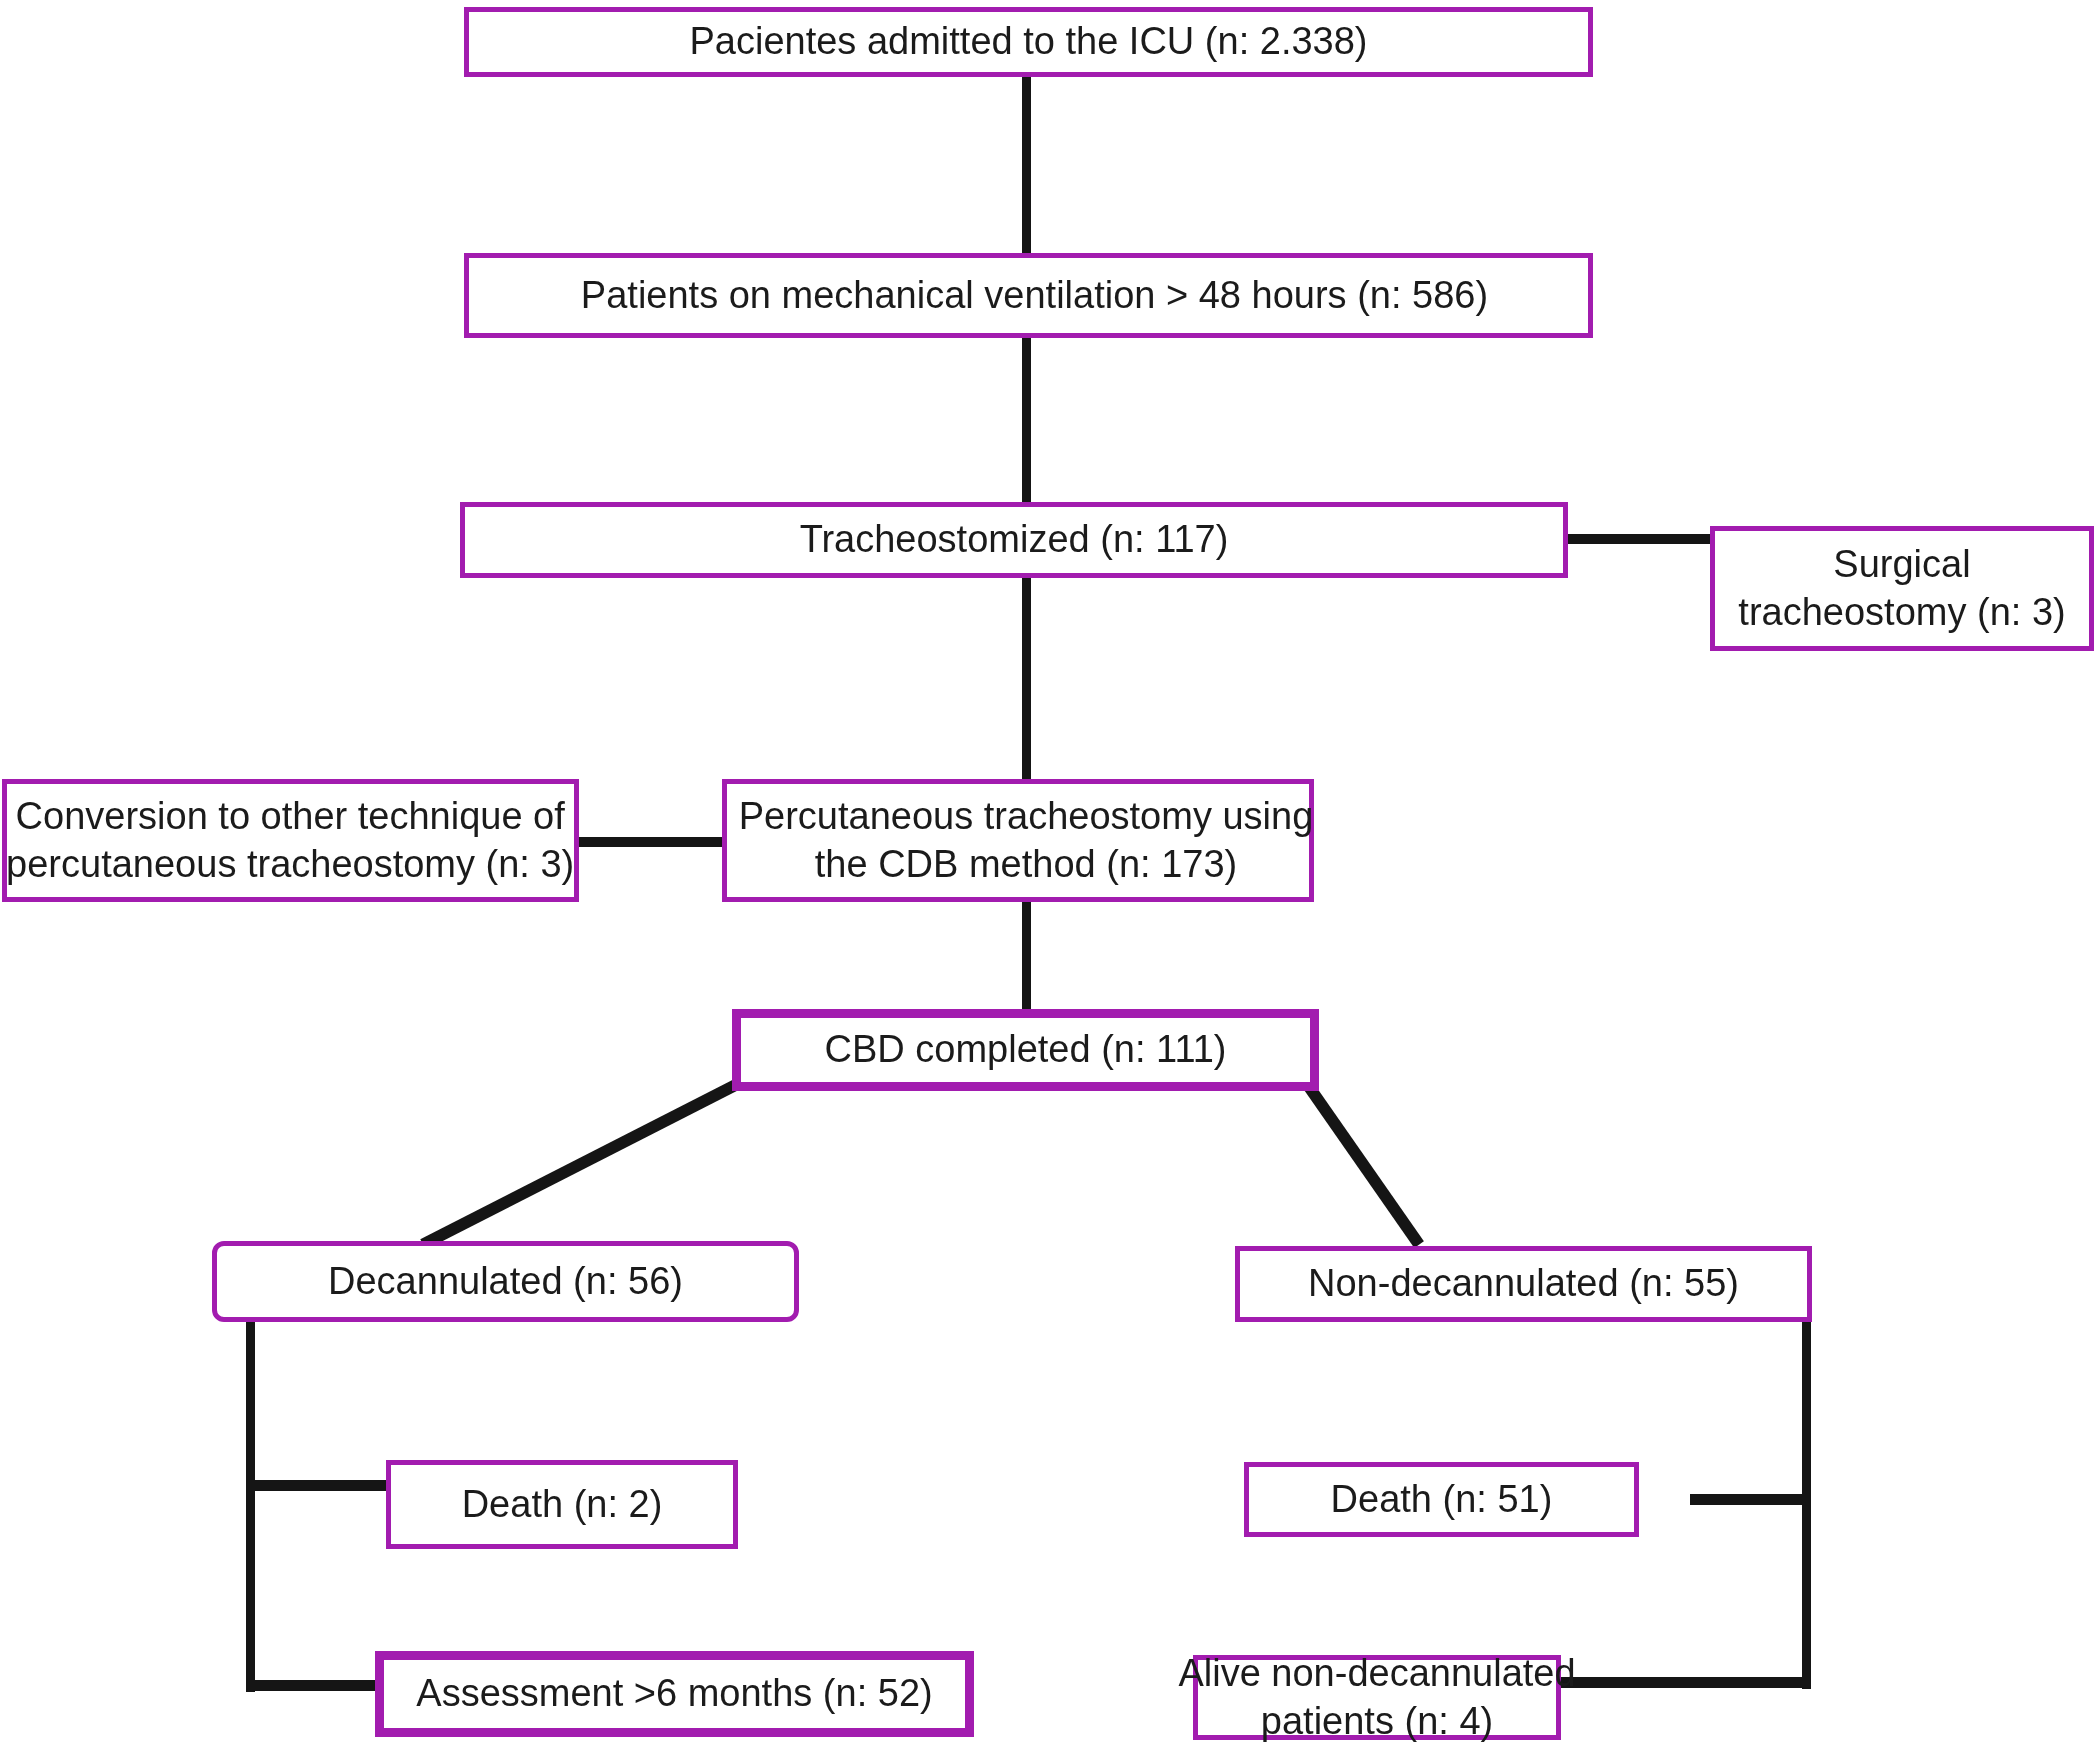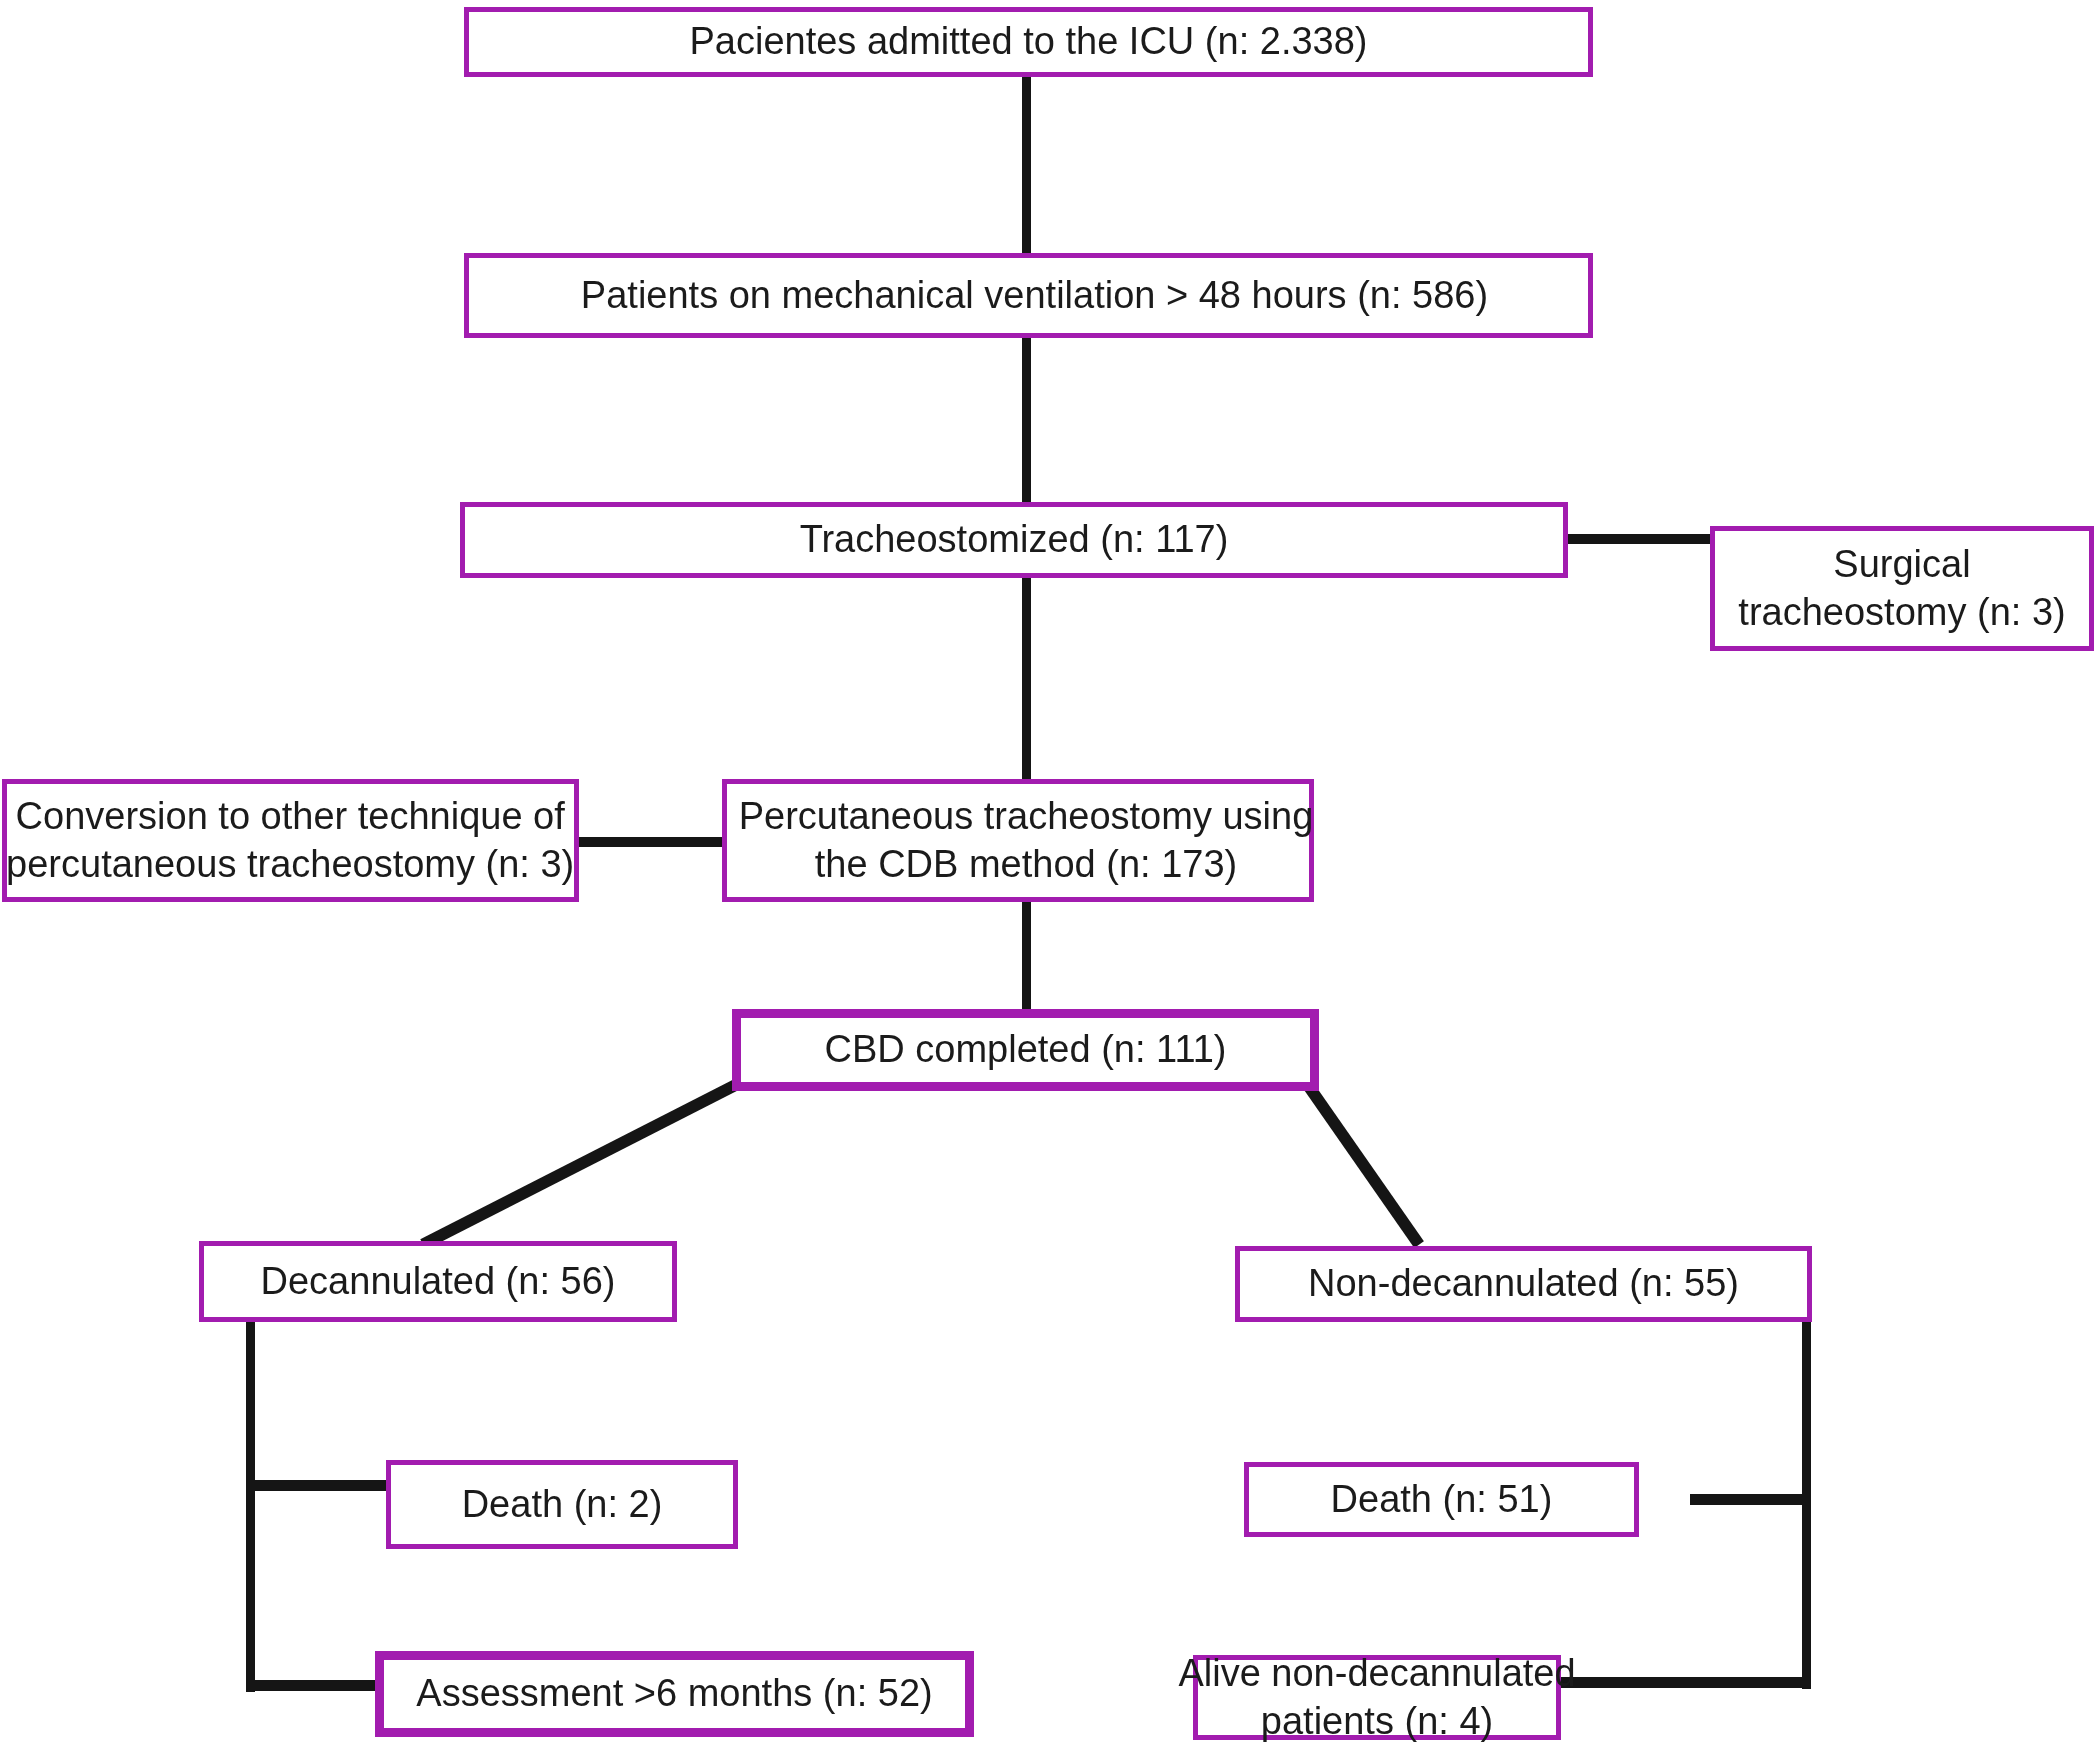--- a/index.html
+++ b/index.html
@@ -79,21 +79,21 @@
 
   <div class="box" style="left:722px;top:779px;width:592px;height:123px;padding-left:16px;">
     <span>Percutaneous tracheostomy using</span>
     <span>the CDB method (n: 173)</span>
   </div>
 
   <div class="box bold" style="left:732px;top:1009px;width:587px;height:82px;">
     <span>CBD completed (n: 111)</span>
   </div>
 
-  <div class="box" style="left:199px;top:1241px;width:478px;height:81px;">
+  <div class="box" style="left:212px;top:1241px;width:587px;height:81px;border-radius:12px;">
     <span>Decannulated (n: 56)</span>
   </div>
 
   <div class="box" style="left:1235px;top:1246px;width:577px;height:76px;">
     <span>Non-decannulated (n: 55)</span>
   </div>
 
   <div class="box" style="left:386px;top:1460px;width:352px;height:89px;">
     <span>Death (n: 2)</span>
   </div>

